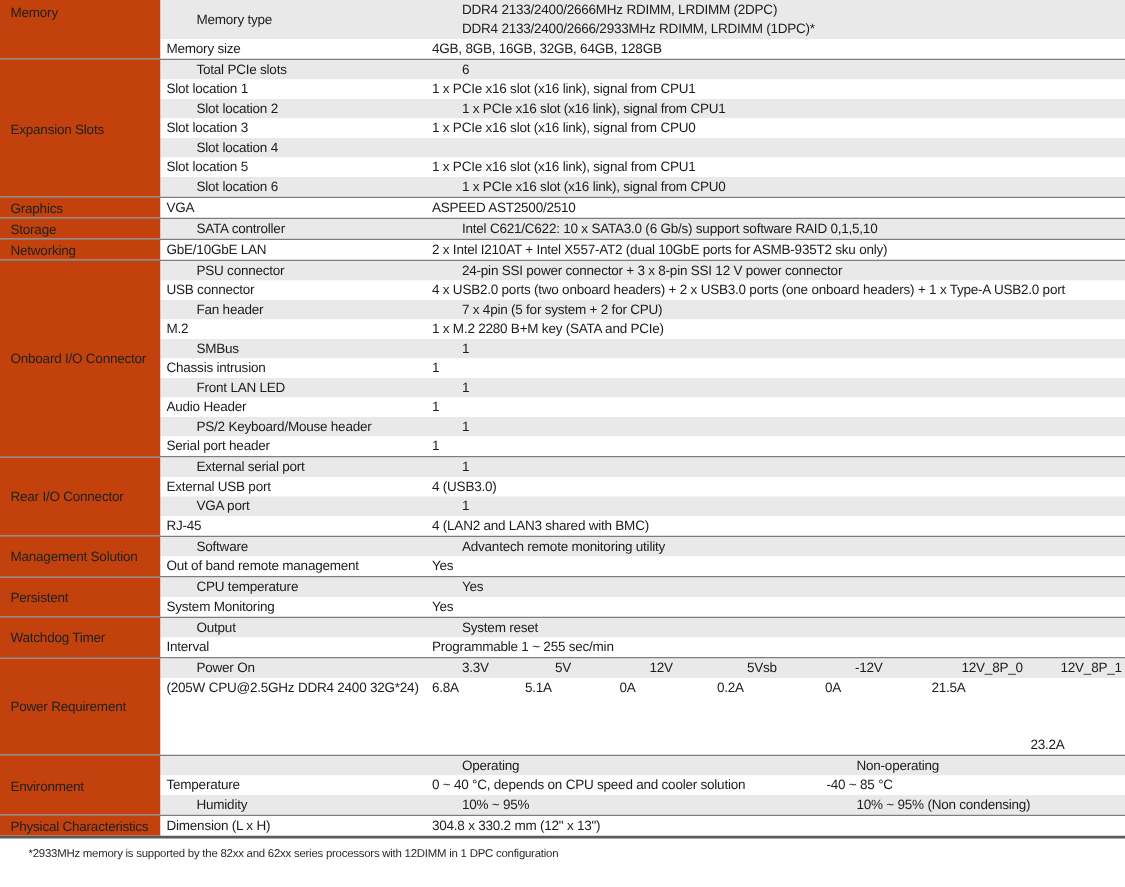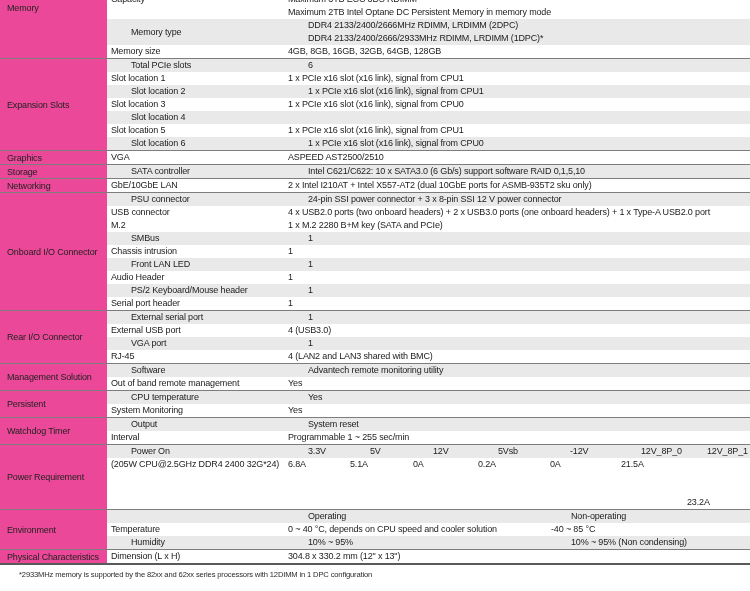--- a/index.html
+++ b/index.html
@@ -7,21 +7,21 @@
     width:750px; height:591px; overflow:hidden;
     font-family:"Liberation Sans", sans-serif;
     color:#1c1c1c; font-size:9px; letter-spacing:-0.15px;
     -webkit-font-smoothing:antialiased;
   }
   #spec-table { width:750px; border-bottom:2px solid #5a5a5a; }
   .section { display:flex; }
   .section + .section { border-top:1px solid #7d7d7d; }
   .cat {
     width:107px; min-width:107px; box-sizing:border-box;
-    background:#ec4899; padding-left:7px;
+    background:#c2410c; padding-left:7px;
     display:flex; align-items:center; font-size:9px; color:#222;
   }
   .cat.cat-top { align-items:flex-start; padding-top:3px; }
   .rows { flex:1; display:flex; flex-direction:column; min-width:0; }
   .row { display:flex; min-height:13px; line-height:13px; }
   .row.g { background:#e9e9e9;padding-left:20px; }
   .row.w { background:#ffffff; }
   .inner { display:flex; width:100%; }
   .lab { width:181px; min-width:181px; box-sizing:border-box; padding-left:4px;
          white-space:nowrap; overflow:hidden; }
@@ -49,29 +49,20 @@
     font-weight:bold; font-size:10px; letter-spacing:0;
   }
 </style>
 </head>
 <body>
 
 <div id="spec-table">
     <div class="section">
       <div class="cat cat-top">Memory</div>
       <div class="rows">
-        <div class="row w clip two">
-          <div class="inner">
-            <div class="lab">Capacity</div>
-            <div class="val">
-              <div>Maximum 3TB ECC 3DS RDIMM</div>
-              <div>Maximum 2TB Intel Optane DC Persistent Memory in memory mode</div>
-            </div>
-          </div>
-        </div>
         <div class="row g two">
           <div class="inner">
             <div class="lab">Memory type</div>
             <div class="val">
               <div>DDR4 2133/2400/2666MHz RDIMM, LRDIMM (2DPC)</div>
               <div>DDR4 2133/2400/2666/2933MHz RDIMM, LRDIMM (1DPC)*</div>
             </div>
           </div>
         </div>
         <div class="row w">
@@ -167,20 +158,26 @@
         <div class="row g">
           <div class="inner">
             <div class="lab">PSU connector</div>
             <div class="val">24-pin SSI power connector + 3 x 8-pin SSI 12 V power connector</div>
           </div>
         </div>
         <div class="row w">
           <div class="inner">
             <div class="lab">USB connector</div>
             <div class="val">4 x USB2.0 ports (two onboard headers) + 2 x USB3.0 ports (one onboard headers) + 1 x Type-A USB2.0 port</div>
+          </div>
+        </div>
+        <div class="row g">
+          <div class="inner">
+            <div class="lab">Fan header</div>
+            <div class="val">7 x 4pin (5 for system + 2 for CPU)</div>
           </div>
         </div>
         <div class="row w">
           <div class="inner">
             <div class="lab">M.2</div>
             <div class="val">1 x M.2 2280 B+M key (SATA and PCIe)</div>
           </div>
         </div>
         <div class="row g">
           <div class="inner">

